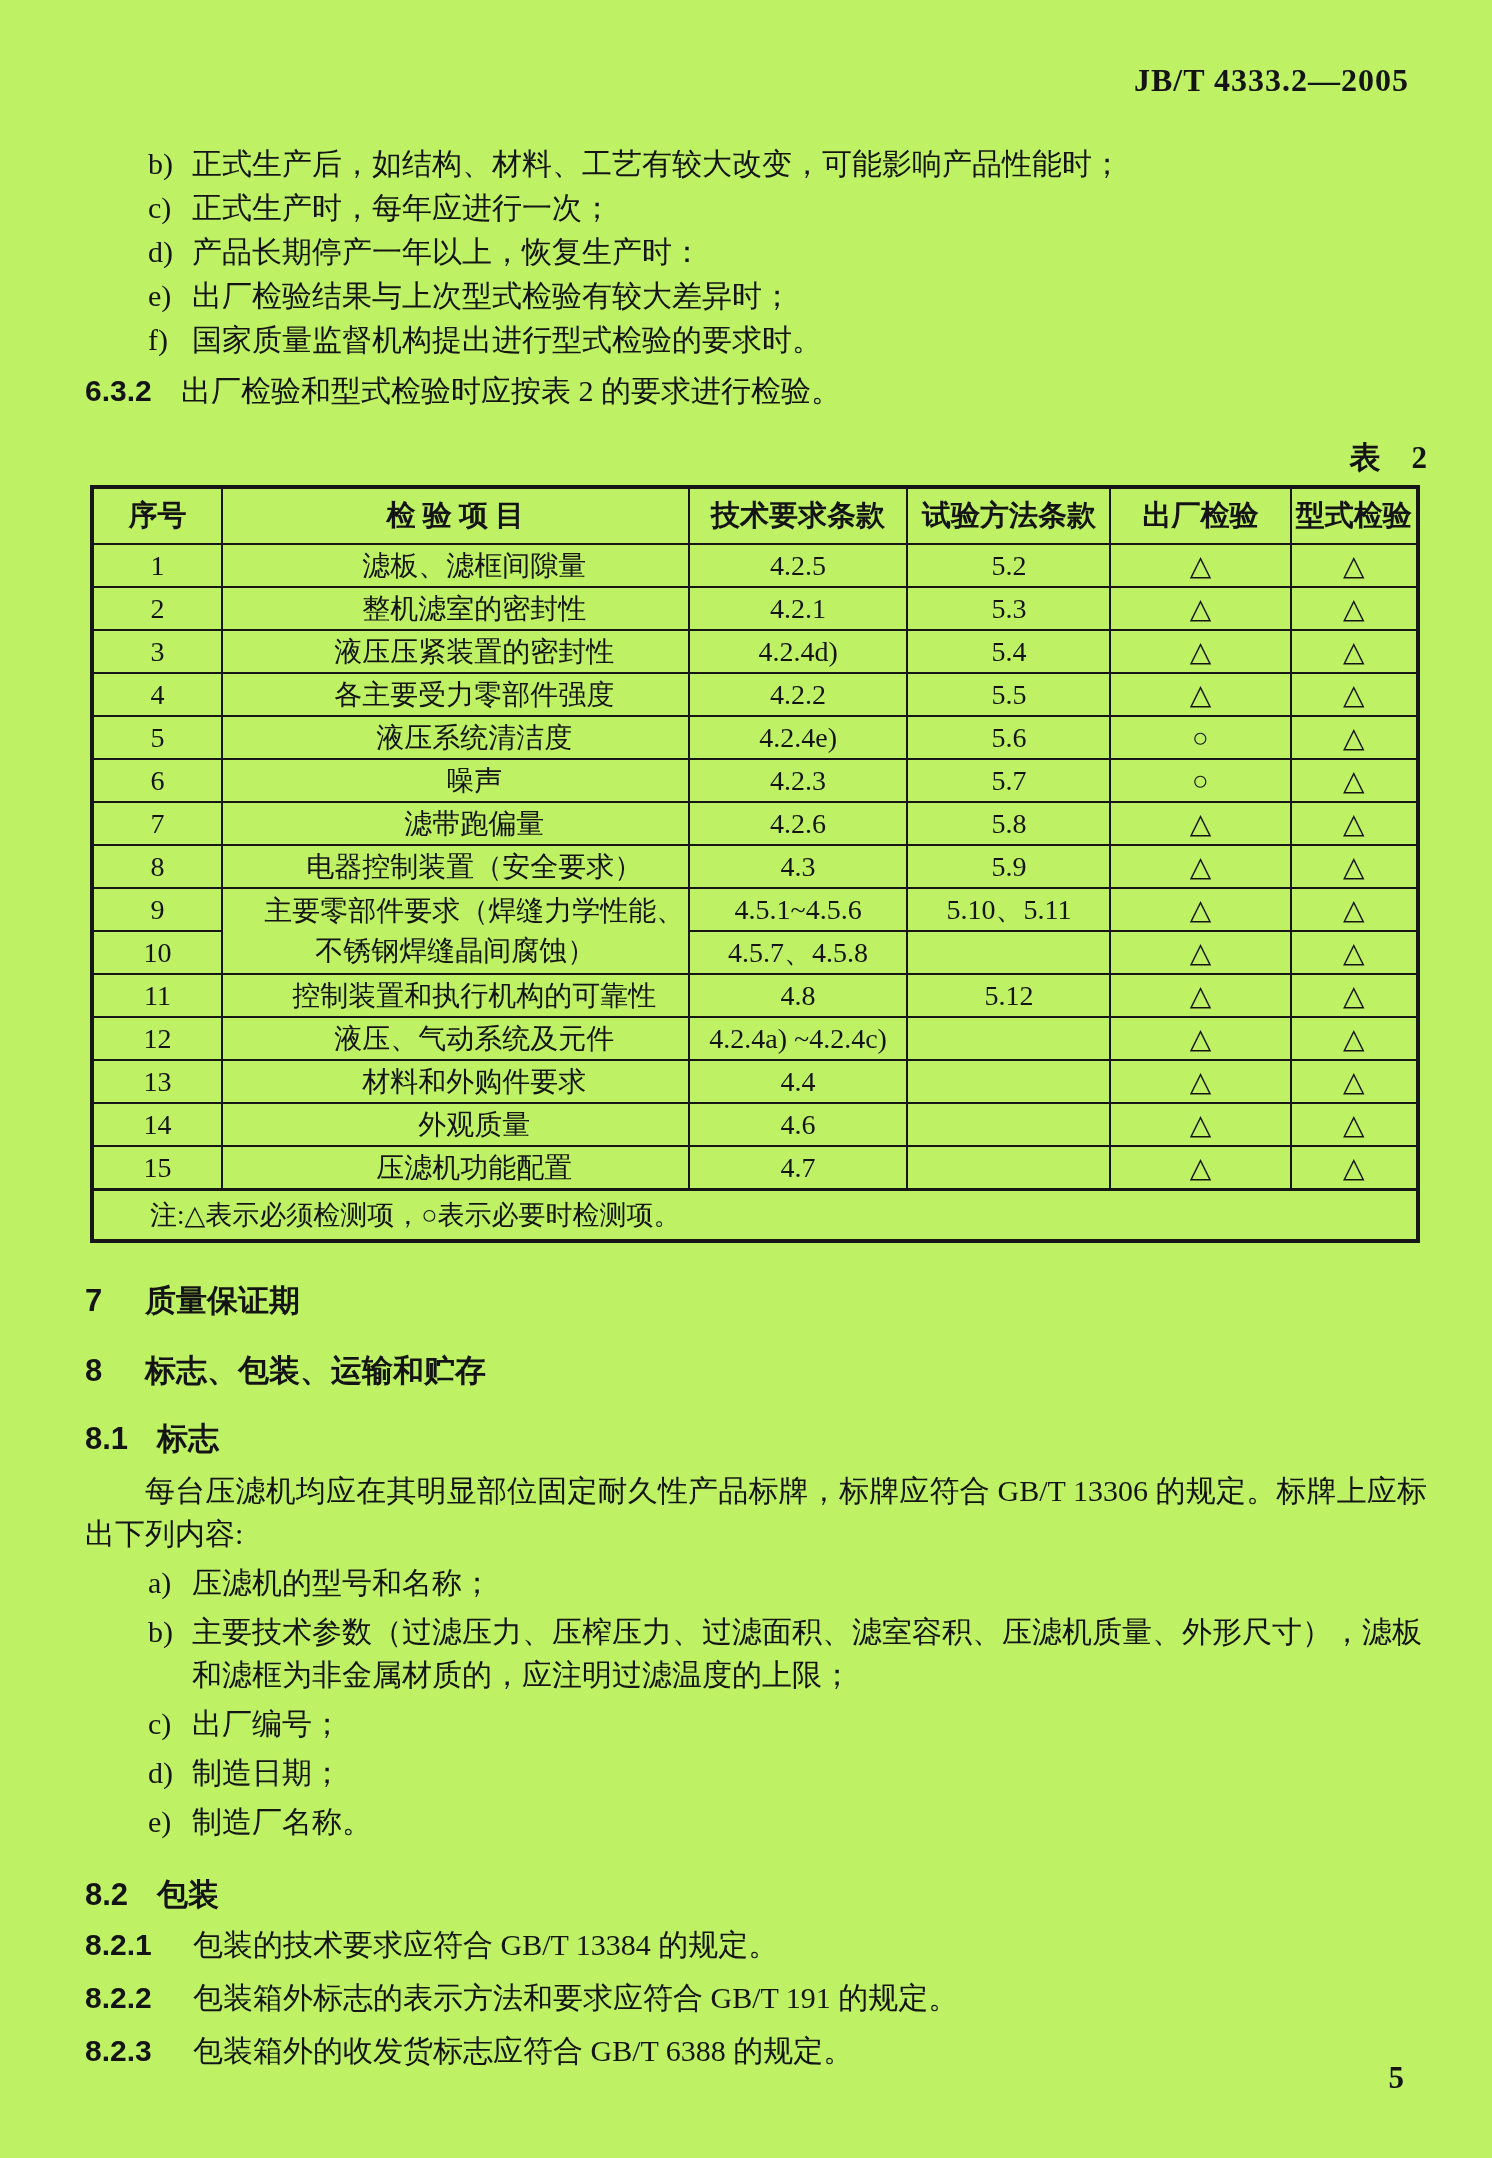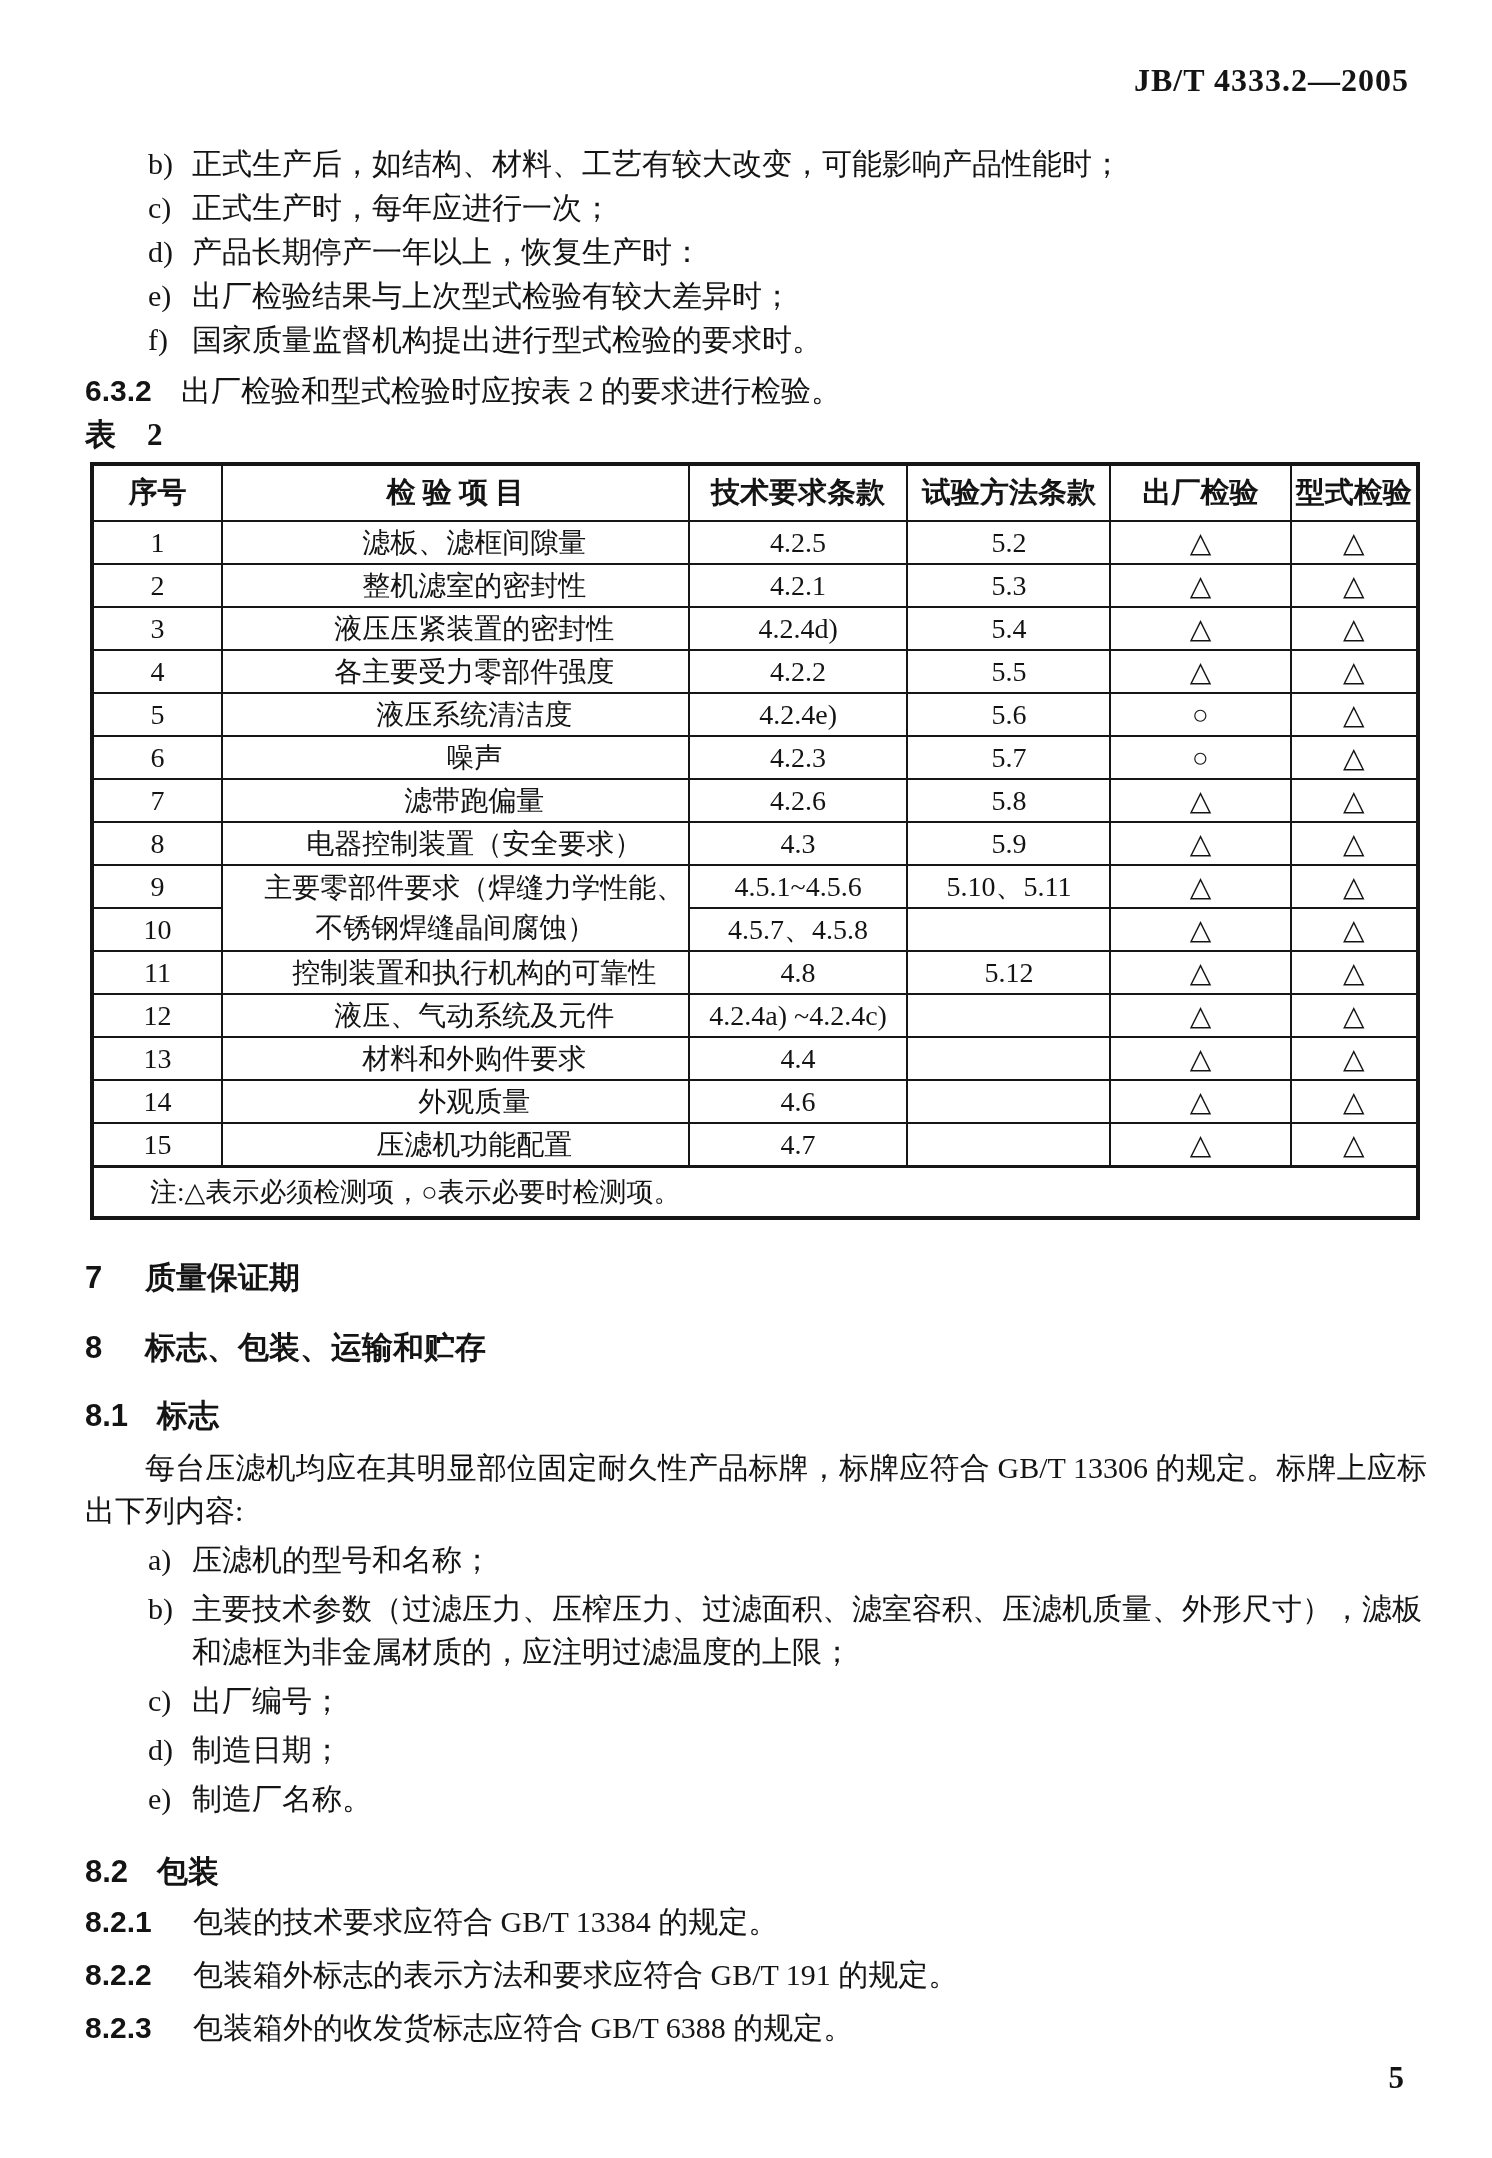--- a/index.html
+++ b/index.html
@@ -1,20 +1,20 @@
 <!DOCTYPE html>
 <html><head>
 <meta charset="utf-8">
 <style>
   html,body{margin:0;padding:0;background:#d9d9d6;}
   .page{
     position:relative;
     width:1492px;height:2158px;
     margin:0 auto;
-    background:#ffffff;
+    background:#bef264;
     box-sizing:border-box;
     padding:60px 65px 0 85px;
     font-family:"Liberation Serif","DejaVu Serif",serif;
     color:#141414;
     font-size:30px;
     overflow:hidden;
   }
   
   .doc-number{
     text-align:right;
@@ -26,21 +26,21 @@
   }
   
   .list-top{margin-top:42px;}
   .li{display:flex;line-height:44px;margin-left:63px;}
   .li-label{flex:0 0 44px;}
   .li-text{flex:1;}
   
   .clause-line{margin-top:7px;line-height:44px;display:flex;}
   .clause-num{font-weight:bold;font-family:"Liberation Sans","DejaVu Sans",sans-serif;flex:0 0 96px;}
   
-  .tbl-caption{text-align:left;font-weight:bold;font-size:31px;margin:3px 0 8px 0;line-height:38px;}
+  .tbl-caption{text-align:right;font-weight:bold;font-size:31px;margin:26px 0 8px 0;line-height:38px;}
   table.t2{
     border-collapse:collapse;
     table-layout:fixed;
     width:1330px;
     margin-left:5px;
     border:4px solid #161616;
   }
   table.t2 th, table.t2 td{
     border:2px solid #161616;
     vertical-align:middle;

